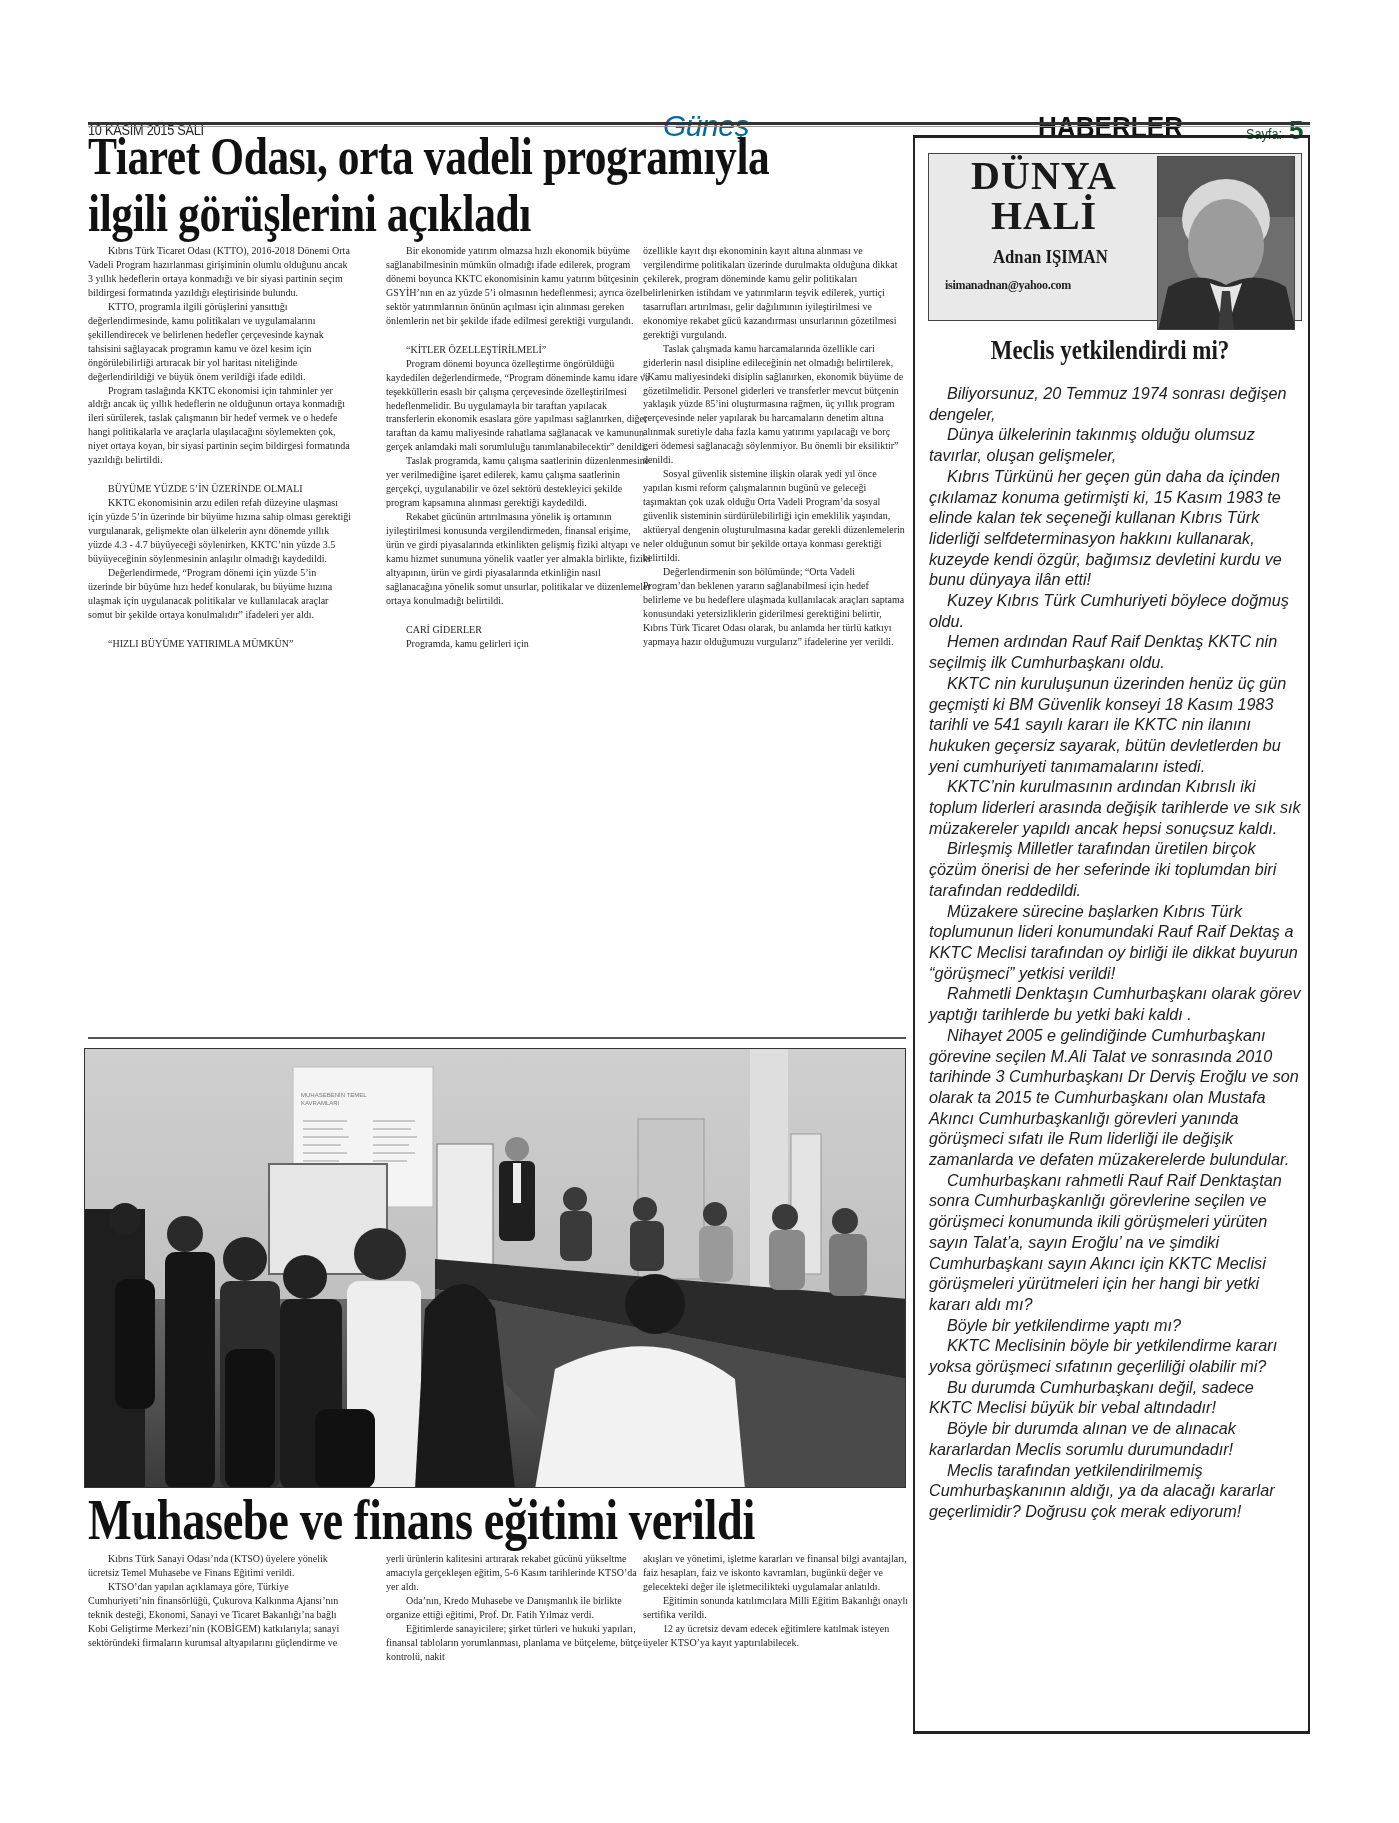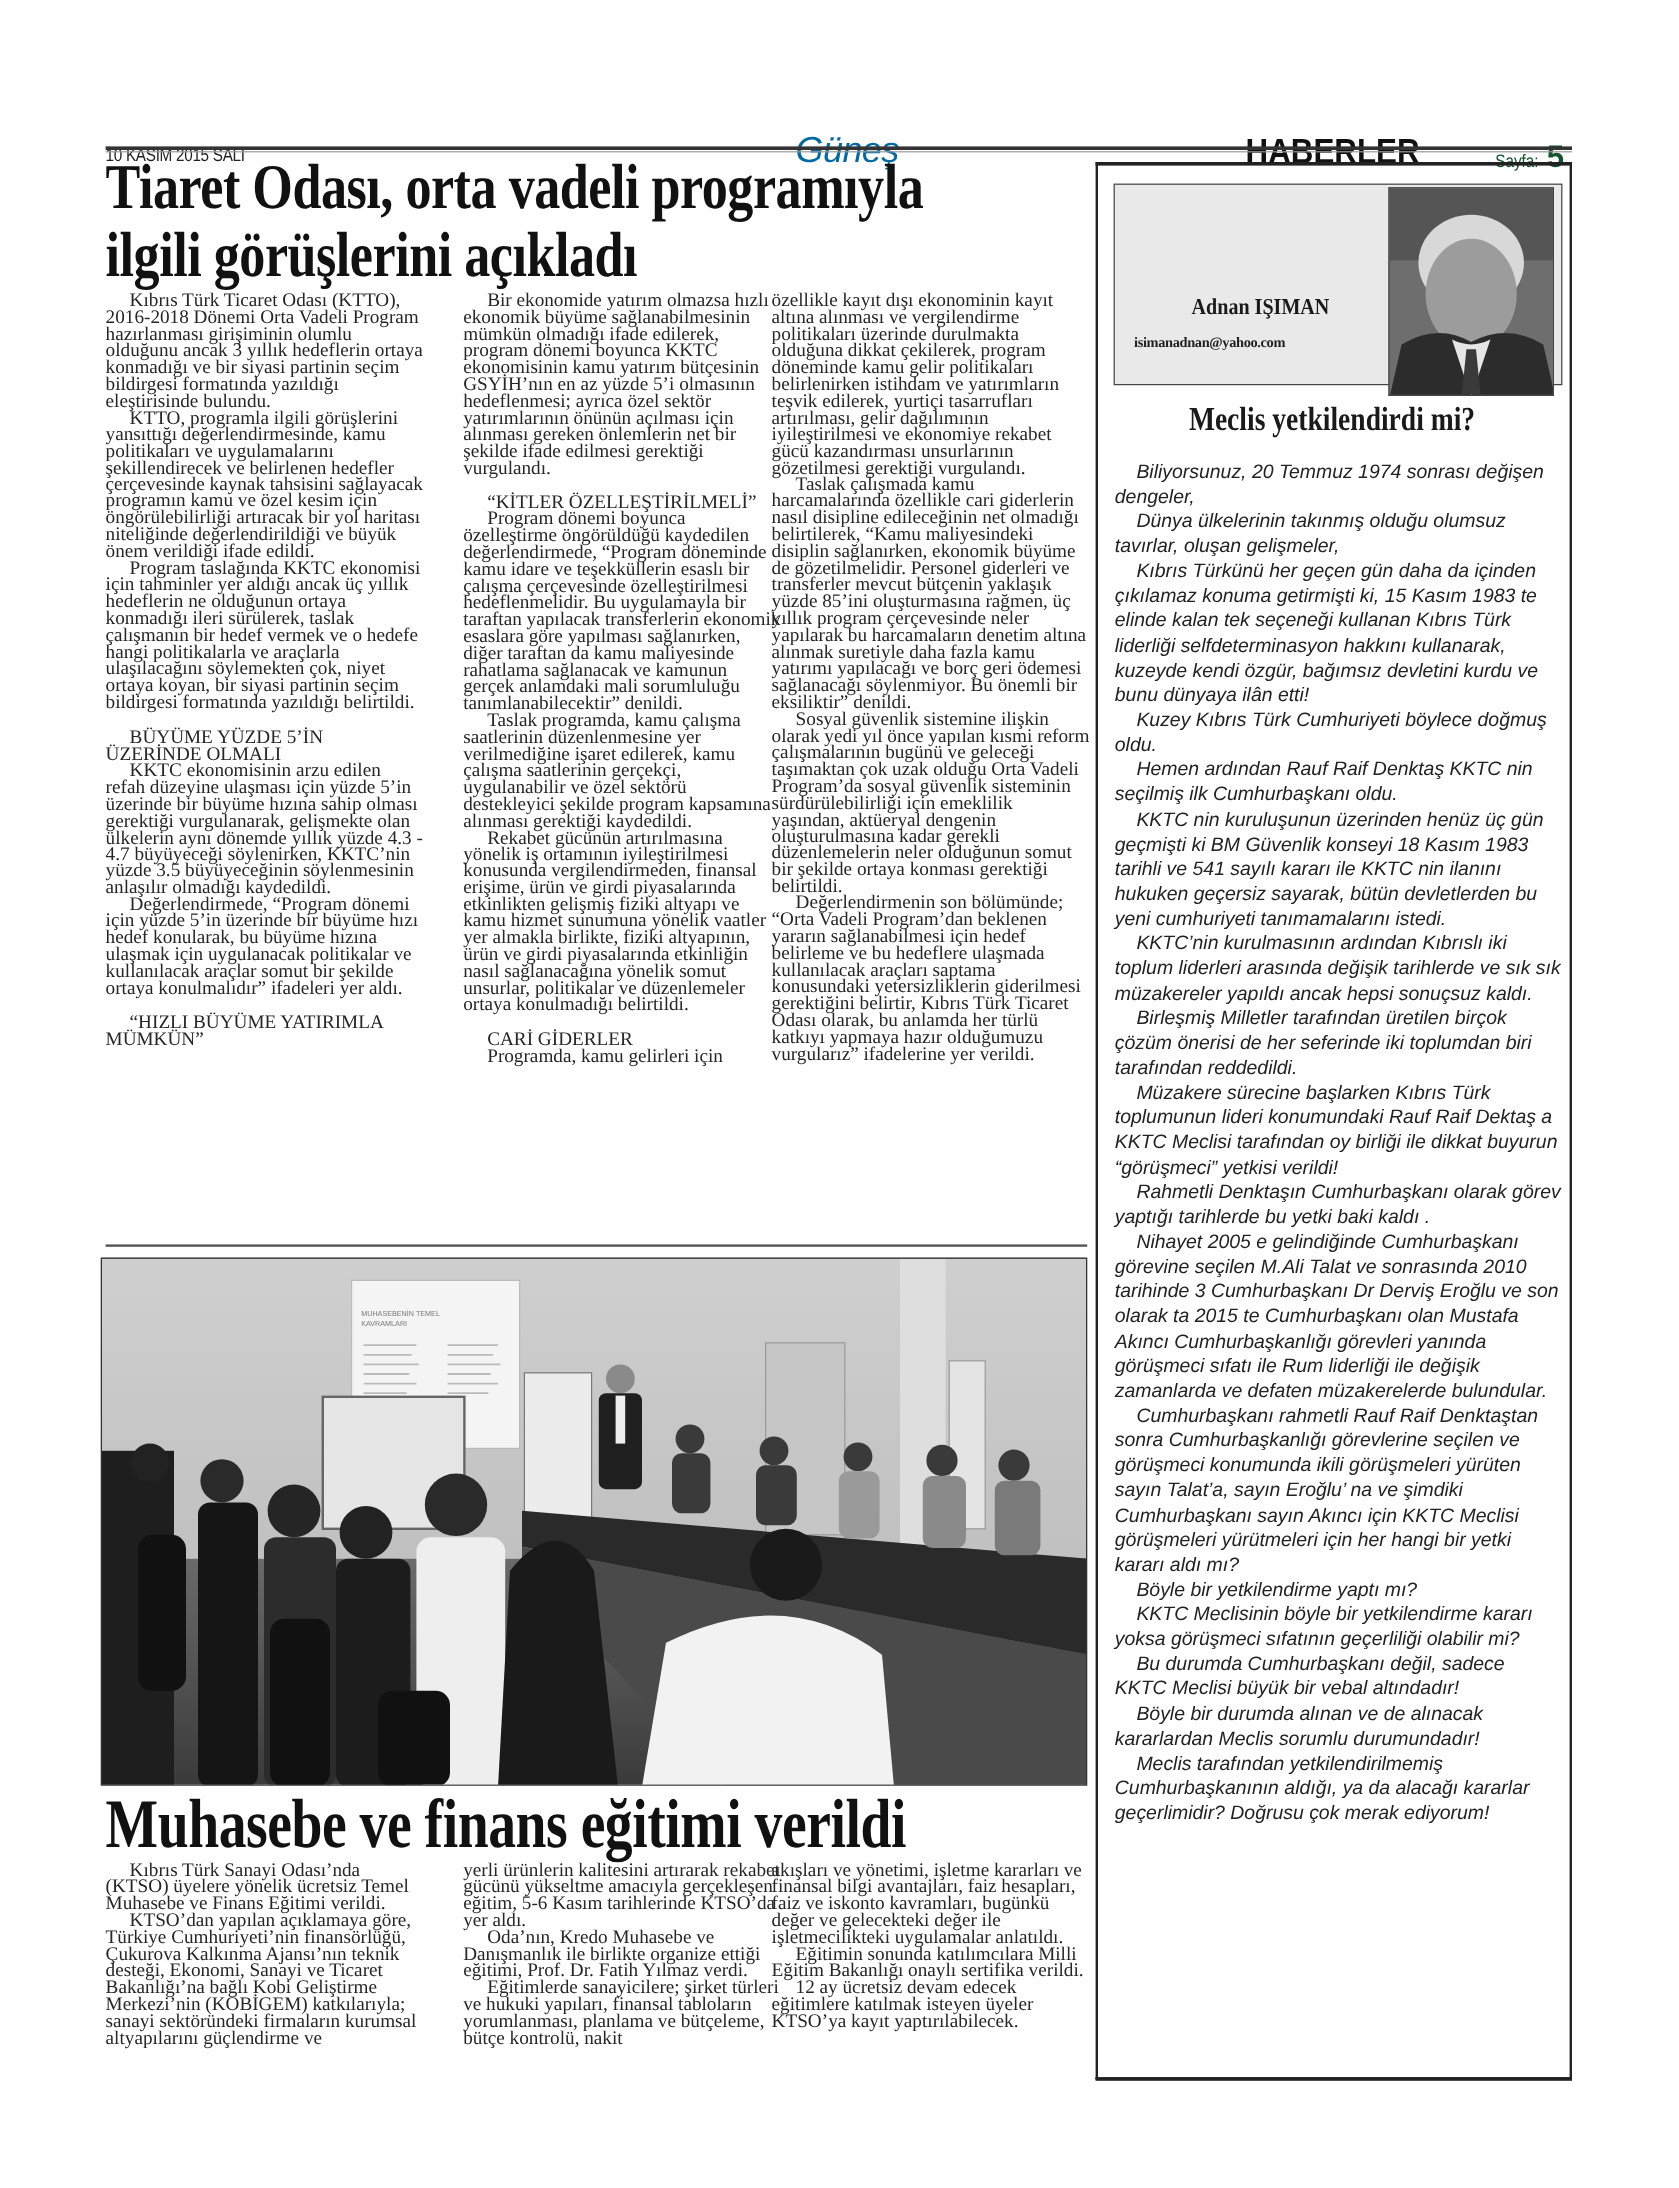--- a/index.html
+++ b/index.html
@@ -13,21 +13,21 @@
     .mh-section { position: absolute; left: 950px; top: 0px; font-family: "Liberation Sans", sans-serif; font-weight: bold; font-size: 29px; color: #111; transform: scaleX(0.9); transform-origin: left center; }
     .mh-page { position: absolute; left: 1158px; top: 4px; font-family: Liberation Sans, sans-serif; color: #14532d; }
     .mh-page .lbl { font-size: 15px; transform: scaleX(0.85); display: inline-block; transform-origin: left center; }
     .mh-page .num { font-size: 26px; font-weight: bold; margin-left: -4px; }
     .mh-rule { position: absolute; left: 88px; top: 122px; width: 1222px; height: 3px; background: #333; }
     .mh-rule2 { position: absolute; left: 88px; top: 126px; width: 1222px; height: 1px; background: #999; }
 
     
     .headline1 { position: absolute; left: 88px; top: 128px; width: 820px; font-family: "Liberation Serif", serif; font-weight: bold; font-size: 53px; line-height: 57px; color: #111; letter-spacing: -0.5px; transform: scaleX(0.82); transform-origin: left top; width: 1000px; }
 
-    .col { position: absolute; font-family: "Liberation Serif", serif; font-size: 16px; line-height: 13.95px; color: #262626; text-align: left; }
+    .col { position: absolute; font-family: "Liberation Serif", serif; font-size: 10px; line-height: 13.95px; color: #262626; text-align: left; }
     .col p { text-indent: 20px; }
     .col p.noind { text-indent: 0; }
     .col .sub { text-indent: 20px; margin-top: 15px; text-transform: none; }
 
     .a1c1 { left: 88px; top: 244px; width: 265px; }
     .a1c2 { left: 386px; top: 244px; width: 265px; }
     .a1c3 { left: 643px; top: 244px; width: 265px; }
 
     .a1-bottom-rule { position: absolute; left: 88px; top: 1037px; width: 818px; height: 2px; background: #555; }
 
@@ -209,20 +209,24 @@
   <p class="noind">akışları ve yönetimi, işletme kararları ve finansal bilgi avantajları, faiz hesapları, faiz ve iskonto kavramları, bugünkü değer ve gelecekteki değer ile işletmecilikteki uygulamalar anlatıldı.</p>
   <p>Eğitimin sonunda katılımcılara Milli Eğitim Bakanlığı onaylı sertifika verildi.</p>
   <p>12 ay ücretsiz devam edecek eğitimlere katılmak isteyen üyeler KTSO’ya kayıt yaptırılabilecek.</p>
 </div>
 
 <div class="rbox"></div>
 <div class="rbox-right"></div>
 <div class="rbox-bottom"></div>
 
 <div class="banner">
+  <div class="banner-title">
+    <span>DÜNYA</span><br>
+    <span>HALİ</span>
+  </div>
   <div class="banner-author">Adnan IŞIMAN</div>
   <div class="banner-email">isimanadnan@yahoo.com</div>
 </div>
 
 <div class="portrait">
   <svg width="138" height="174" viewBox="0 0 138 174">
     <rect width="138" height="174" fill="#6e6e6e"></rect>
     <rect x="0" y="0" width="138" height="60" fill="#555"></rect>
     <ellipse cx="68" cy="62" rx="44" ry="40" fill="#d8d8d8"></ellipse>
     <ellipse cx="68" cy="88" rx="38" ry="46" fill="#9c9c9c"></ellipse>

